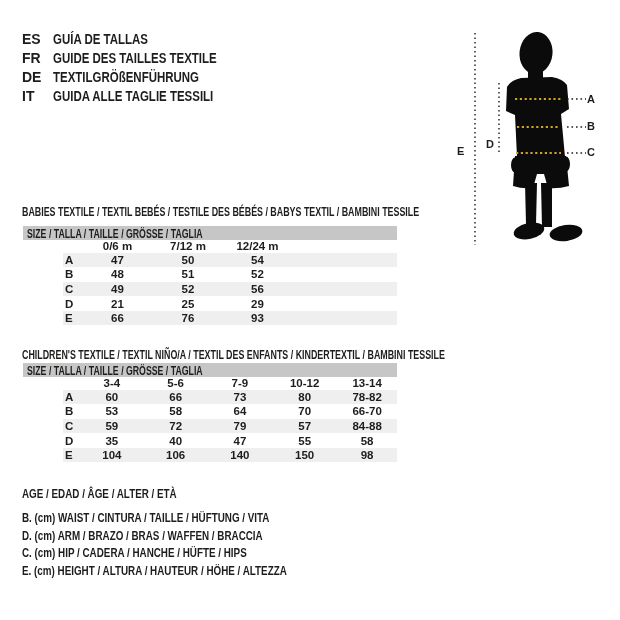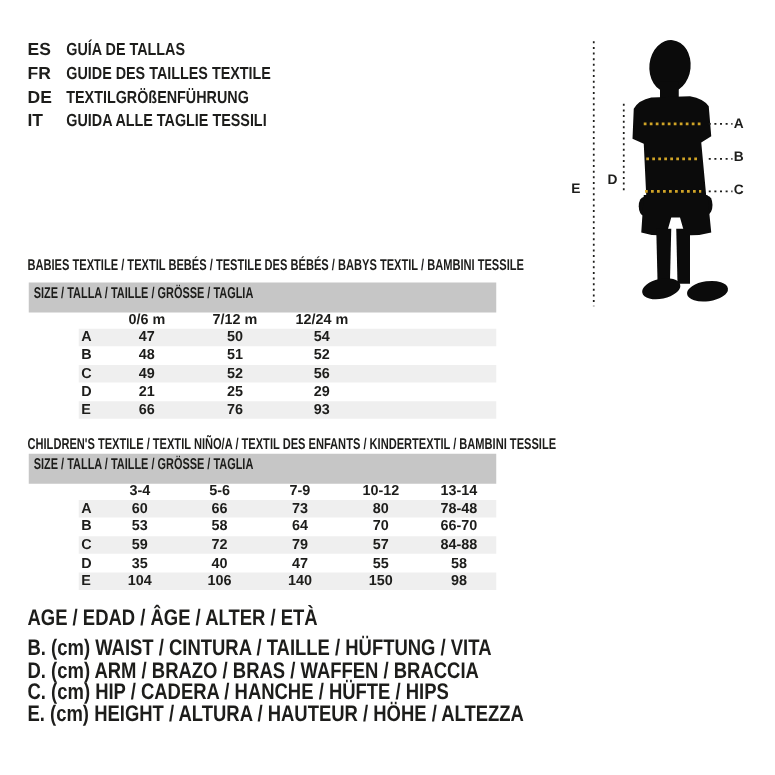--- a/index.html
+++ b/index.html
@@ -42,32 +42,32 @@
 
   
   .sec-title{left:22px;font-size:12.5px;line-height:13px;white-space:nowrap;}
   .t-babies{top:206px;}
   .t-children{top:349px;}
 
   
   .table{left:23px;width:374px;}
   .tbl-babies{top:226px;}
   .tbl-children{top:363px;}
-  .bar{height:24px;line-height:16px;background:var(--bar-bg);padding-left:4px;font-size:12.5px;white-space:nowrap;overflow:visible;}
+  .bar{height:14px;line-height:16px;background:var(--bar-bg);padding-left:4px;font-size:12.5px;white-space:nowrap;overflow:visible;}
   .row{display:flex;height:14.6px;align-items:center;font-size:11.5px;margin-left:40px;}
   .colhdr{height:12.5px;}
   .stripe{background:var(--stripe);}
   .cell{text-align:center;}
   .lab{width:19px;text-align:left;padding-left:2px;}
   .tbl-babies .c1{width:71px}.tbl-babies .c2{width:70px}.tbl-babies .c3{width:69px}
   .tbl-children .c1{width:71px}.tbl-children .c2{width:72px}.tbl-children .c3{width:72px}
   .tbl-children .c4{width:73px}.tbl-children .c5{width:67px}
 
   
-  .legend{left:22px;top:486px;font-size:18px;}
+  .legend{left:22px;top:486px;font-size:12px;}
   .legend p{line-height:17.4px;white-space:nowrap;}
   .legend p.age{margin-bottom:7px;}
 
   
   .dot-black{stroke:var(--text);stroke-width:1.4;stroke-dasharray:1.6 2.9;fill:none;}
   .dot-accent{stroke:var(--accent);stroke-width:2.2;stroke-dasharray:2.2 2.6;fill:none;}
   .sil{fill:#0b0b0b;}
 </style>
 </head>
 <body>
@@ -185,21 +185,21 @@
     <div class="cell c3">7-9</div>
     <div class="cell c4">10-12</div>
     <div class="cell c5">13-14</div>
   </div>
   <div class="row stripe">
     <div class="cell lab">A</div>
     <div class="cell c1">60</div>
     <div class="cell c2">66</div>
     <div class="cell c3">73</div>
     <div class="cell c4">80</div>
-    <div class="cell c5">78-48</div>
+    <div class="cell c5">78-82</div>
   </div>
   <div class="row">
     <div class="cell lab">B</div>
     <div class="cell c1">53</div>
     <div class="cell c2">58</div>
     <div class="cell c3">64</div>
     <div class="cell c4">70</div>
     <div class="cell c5">66-70</div>
   </div>
   <div class="row stripe">

